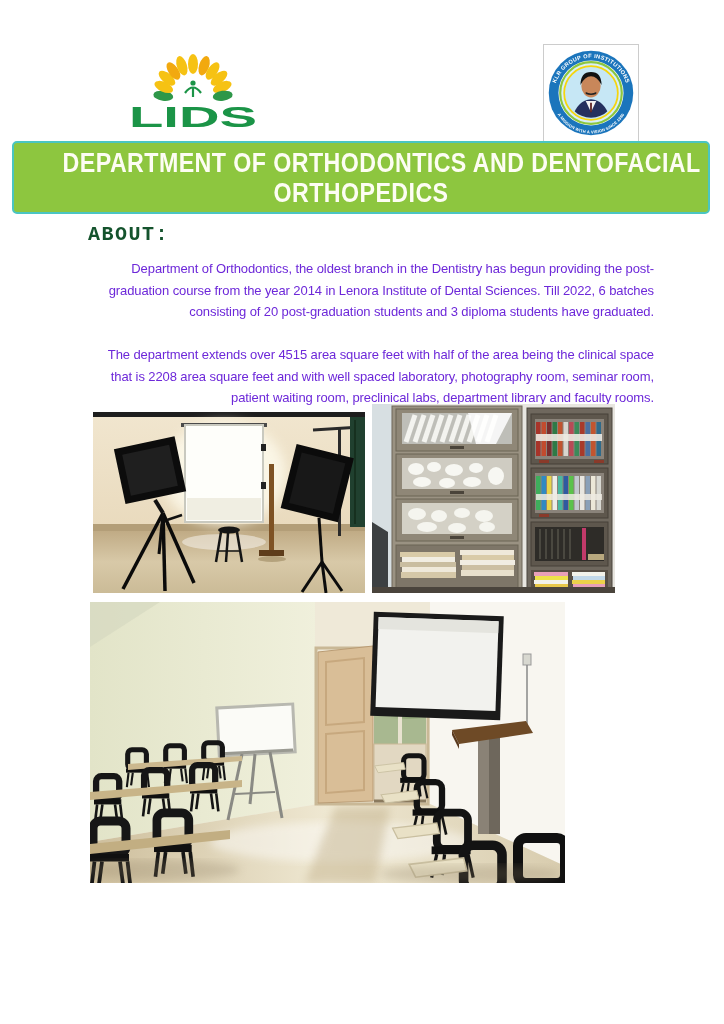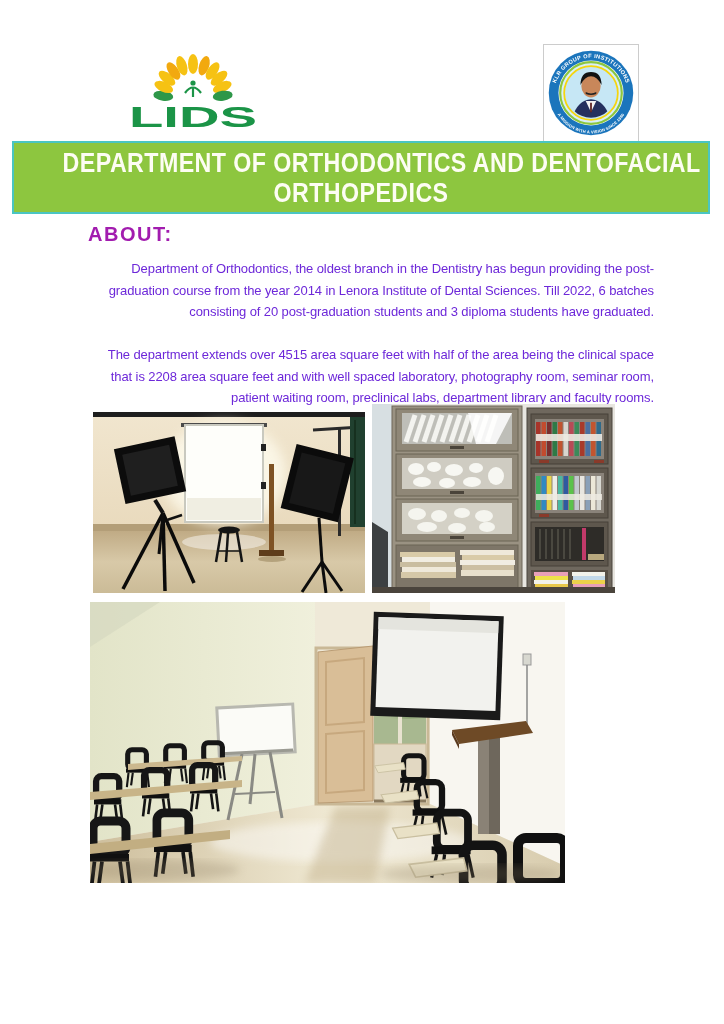--- a/index.html
+++ b/index.html
@@ -12,29 +12,29 @@
   #brand-title{font-weight:bold;font-size:39px;line-height:40px;color:#F6B913;
                letter-spacing:0px;transform:scaleX(0.92);transform-origin:left center;white-space:nowrap;}
   #brand-subtitle{font-weight:bold;font-size:19px;line-height:21px;color:#6D6E71;
                   letter-spacing:0.3px;transform:scaleX(0.96);transform-origin:left center;white-space:nowrap;}
   #emblem-box{position:absolute;left:543px;top:44px;width:94px;height:96px;background:#fff;
               border:1px solid #cccccc;display:flex;align-items:center;justify-content:center;}
   #emblem-box svg{width:88px;height:88px;}
 
   
   #banner{position:absolute;left:12px;top:141px;width:698px;height:73px;box-sizing:border-box;
-          background:#8DC63F;border:2px solid #4AC5C2;border-radius:0;
+          background:#8DC63F;border:2px solid #4AC5C2;border-radius:5px;
           display:flex;flex-direction:column;align-items:center;justify-content:center;}
   .banner-line{display:block;width:100%;text-align:center;color:#FDFDF3;font-weight:bold;
                font-size:27px;line-height:30px;letter-spacing:0.5px;
                transform:scaleX(0.86);transform-origin:center;white-space:nowrap;}
 
   
-  #about-heading{position:absolute;left:88px;top:223px;font-family:Liberation Sans, sans-serif;
-                 font-weight:bold;font-size:20px;color:#a21caf;letter-spacing:1.5px;}
+  #about-heading{position:absolute;left:88px;top:223px;font-family:Liberation Mono, monospace;
+                 font-weight:bold;font-size:20px;color:#14532d;letter-spacing:1.5px;}
   .para{position:absolute;left:88px;width:566px;font-size:13px;line-height:21.5px;color:#6d28d9;
         letter-spacing:-0.1px;text-align:right;}
   #para-1{top:258px;}
   #para-2{top:344px;}
 
   
   .photo{position:absolute;overflow:hidden;}
   .photo svg{display:block;width:100%;height:100%;}
   #photo-1{left:93px;top:412px;width:272px;height:181px;}
   #photo-2{left:372px;top:404px;width:243px;height:189px;}

